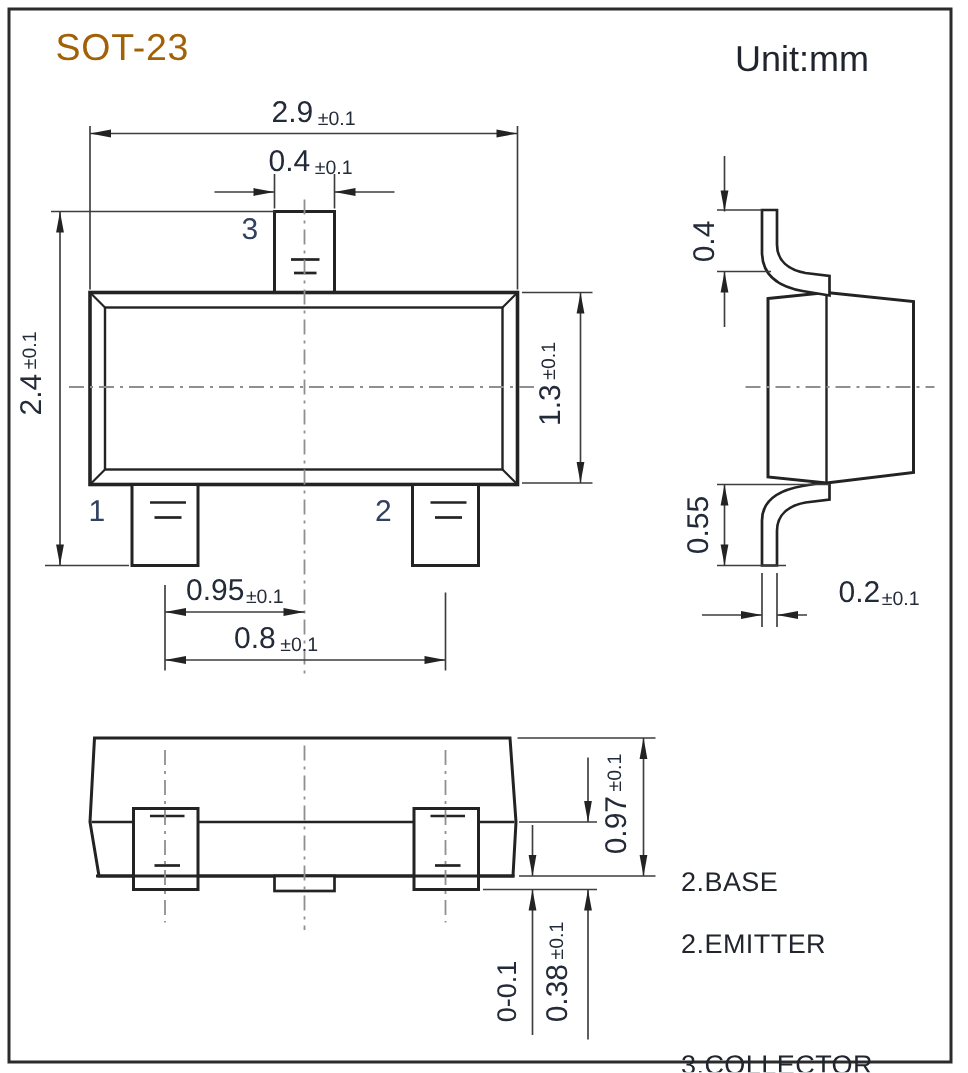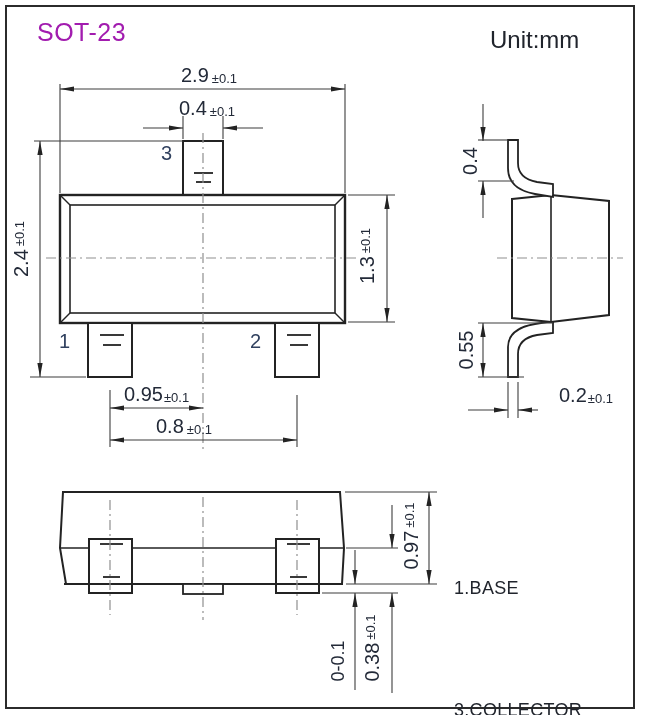--- a/index.html
+++ b/index.html
@@ -1,20 +1,20 @@
 <!DOCTYPE html>
 <html><head>
 <meta charset="utf-8">
 <style>
   html,body{margin:0;padding:0;background:#fff;}
   #page{position:relative;width:645px;height:715px;background:#fff;overflow:hidden;
         font-family:"Liberation Sans",sans-serif;color:#1f2633;}
   #drawing{position:absolute;left:0;top:0;}
   .txt{position:absolute;white-space:nowrap;line-height:1;}
-  .title{font-size:25px;letter-spacing:0.5px;color:#a21caf;}
+  .title{font-size:25px;letter-spacing:0.5px;color:#a16207;}
   .unit{font-size:24px;color:#20242c;}
   .dimrow{display:flex;align-items:flex-end;gap:3px;}
   .val{font-size:20px;color:#232a38;}
   .tol{font-size:13px;color:#232a38;margin-top:-3px;}
   .pin{font-size:20px;color:#31415f;}
   .rot{display:flex;align-items:center;justify-content:center;transform:rotate(-90deg);}
   .legend-item{position:absolute;font-size:18px;letter-spacing:0.3px;color:#21252d;}
   .small18{font-size:18px;}
 </style>
 </head>
@@ -199,16 +199,17 @@
   </div>
   <div class="txt rot dimrow" style="left:308px;top:651px;width:60px;height:20px;">
     <span class="val small18">0-0.1</span>
   </div>
 
   <div class="txt dimrow" style="left:559px;top:385px;gap:1px;">
     <span class="val">0.2</span>
     <span class="tol">±0.1</span>
   </div>
 
-  <div class="legend-item" style="left:454px;top:578px;">1.BASE</div>
+  <div class="legend-item" style="left:454px;top:578px;">2.BASE</div>
+  <div class="legend-item" style="left:454px;top:619px;">2.EMITTER</div>
   <div class="legend-item" style="left:454px;top:656px;margin-top:44px;">3.COLLECTOR</div>
 
 </div>
 
 </body></html>

